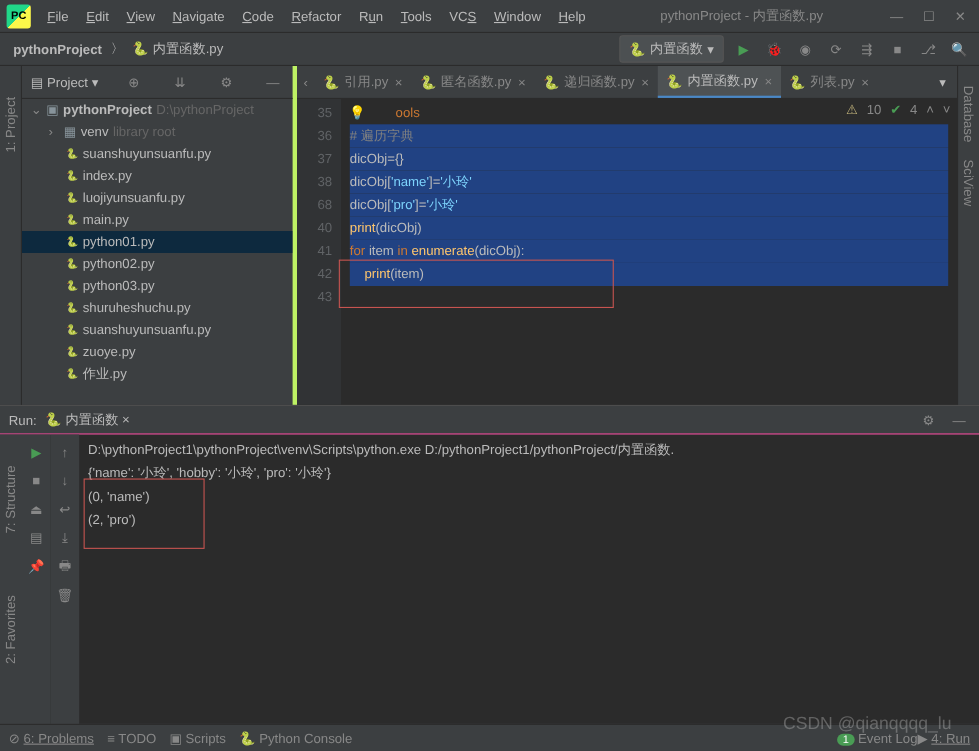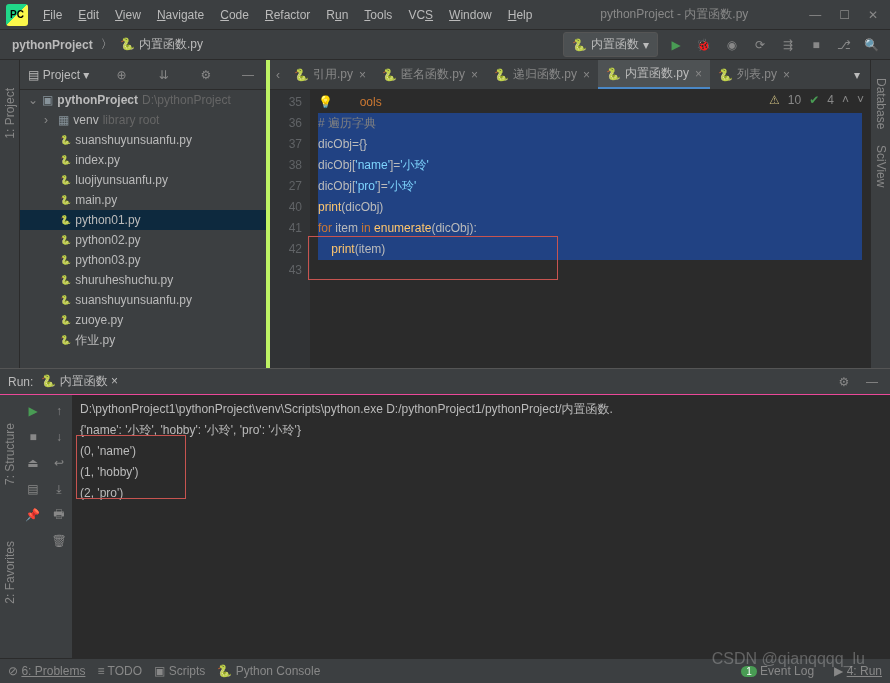--- a/index.html
+++ b/index.html
@@ -52,21 +52,21 @@
 .redbox{position:absolute;border:1px solid #c75450;pointer-events:none}
 .inspect-row{display:flex;align-items:center;gap:8px;color:#888}
 .warn-badge{color:#c9ba7f}
 .run-panel{background:#2b2b2b;border-top:1px solid #555;height:290px;display:flex;flex-direction:column}
 .run-header{height:26px;background:#3c3f41;display:flex;align-items:center;padding:0 8px;gap:8px;border-bottom:1px solid #ec4899}
 .run-body{flex:1;display:flex}
 .run-toolbar{width:26px;display:flex;flex-direction:column;gap:6px;padding:6px 3px;background:#3c3f41}
 .run-toolbar2{width:26px;display:flex;flex-direction:column;gap:6px;padding:6px 3px;background:#3c3f41}
 .console{flex:1;font-family:Consolas,monospace;font-size:13px;padding:4px 8px;line-height:21px;color:#bbb;position:relative;overflow:hidden}
 .bottombar{height:24px;background:#3c3f41;display:flex;align-items:center;padding:0 8px;gap:12px;border-top:1px solid #2b2b2b;color:#888}
-.bottombar .right{margin-left:auto;display:flex;gap:20px;align-items:center}
+.bottombar .right{margin-left:auto;display:flex;gap:0;align-items:center}
 .statusbar{height:22px;background:#3c3f41;display:flex;align-items:center;padding:0 8px;gap:12px;color:#888;font-size:11px}
 .watermark{position:absolute;bottom:15px;right:25px;color:rgba(200,200,200,0.35);font-size:16px;pointer-events:none}
 .green{color:#499c54}
 .play{color:#499c54}
 .bug{color:#c75450}
 .badge-green{background:#499c54;color:#fff;border-radius:8px;padding:0 5px;font-size:10px}
 </style>
 </head>
 <body>
 
@@ -195,21 +195,21 @@
       <div class="tabs-right">
         <span>▾</span>
       </div>
     </div>
     <div class="code-area">
       <div class="gutter">
         <div>35</div>
           <div>36</div>
           <div>37</div>
           <div>38</div>
-          <div>27</div>
+          <div>68</div>
           <div>40</div>
           <div>41</div>
           <div>42</div>
           <div>43</div>
       </div>
       <div class="code">
         <div class="inspect-row" style="position:absolute;right:6px;top:0">
           <span class="warn-badge">⚠</span>
             <span>10</span>
           <span class="green">✔</span>
@@ -259,21 +259,20 @@
       <span class="icon-btn">↓</span>
       <span class="icon-btn">↩</span>
       <span class="icon-btn">⤓</span>
       <span class="icon-btn">🖶</span>
       <span class="icon-btn">🗑</span>
     </div>
     <div class="console">
       <div>D:\pythonProject1\pythonProject\venv\Scripts\python.exe D:/pythonProject1/pythonProject/内置函数.</div>
       <div>{'name': '小玲', 'hobby': '小玲', 'pro': '小玲'}</div>
       <div>(0, 'name')</div>
-      <div>(1, 'hobby')</div>
       <div>(2, 'pro')</div>
       <div></div>
       <div class="redbox" style="left:4px;top:40px;width:110px;height:64px"></div>
     </div>
   </div>
 </div>
 
 <div class="bottombar">
   <span>⊘ <u>6: Problems</u></span>
   <span>≡ <span>TODO</span></span>

